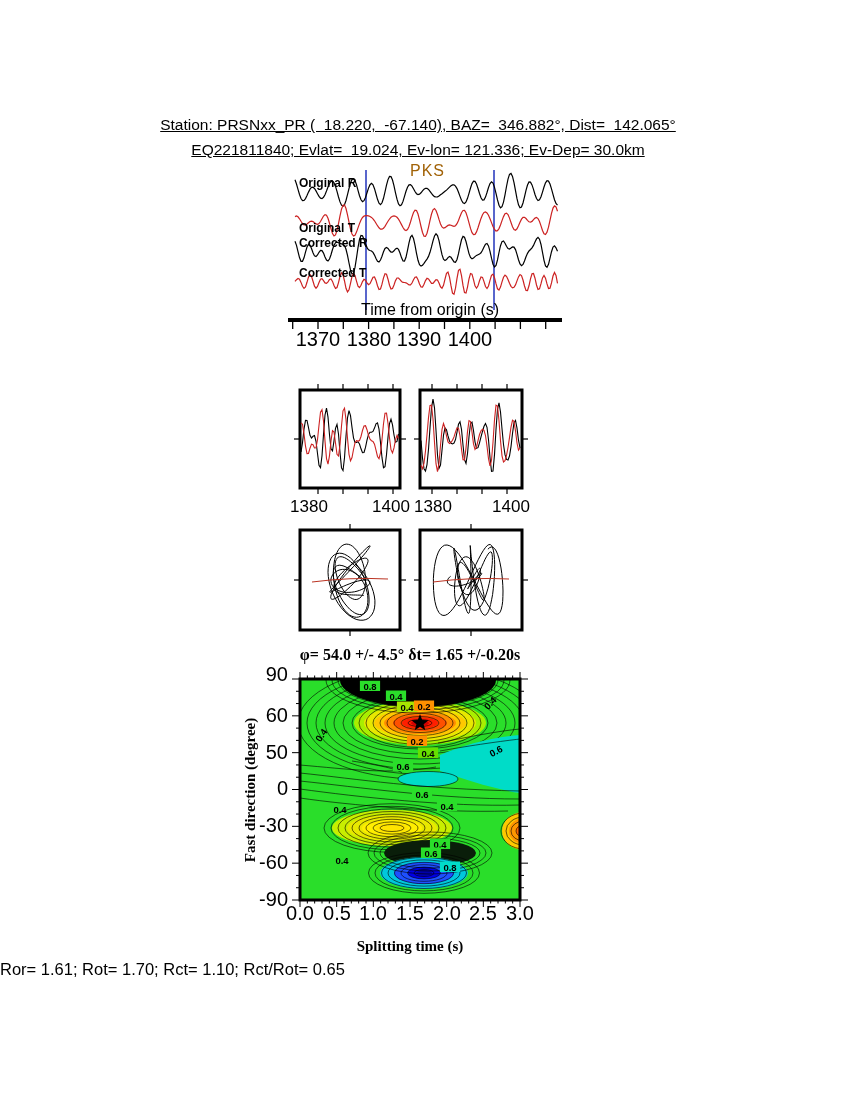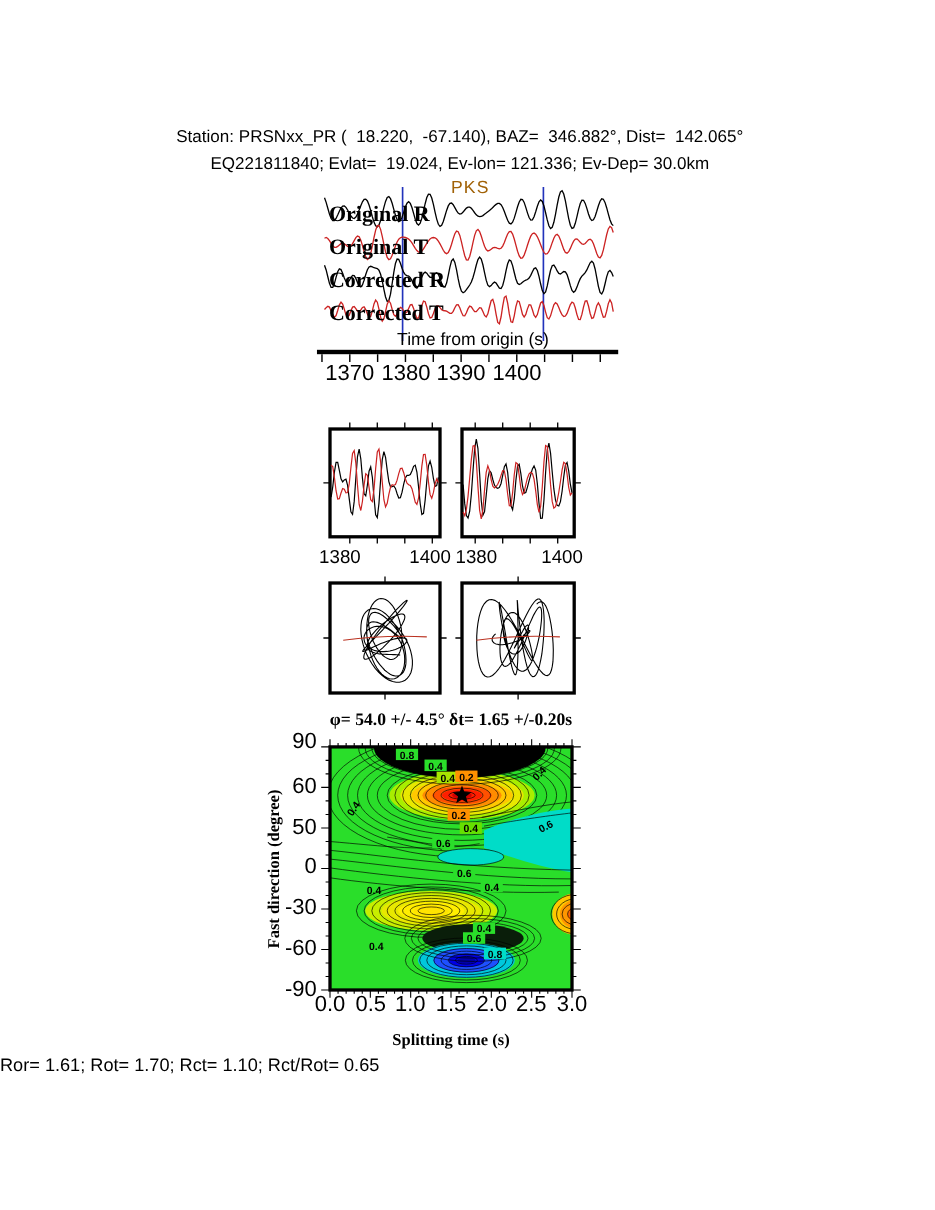--- a/index.html
+++ b/index.html
@@ -1,20 +1,20 @@
 <!DOCTYPE html>
 <html><head>
 <meta charset="utf-8">
 <style>
   html,body{margin:0;padding:0;background:#fff;}
   .page{position:relative;width:850px;height:1100px;background:#ffffff;
         font-family:"Liberation Sans",sans-serif;color:#000;overflow:hidden;}
   .abs{position:absolute;}
-  .hdr{left:0;width:836px;text-align:center;font-size:15.5px;white-space:pre;}
-  .tracelabel{font-family:Liberation Serif, serif;font-weight:bold;font-size:20px;line-height:16px;margin-top:12px;}
+  .hdr{left:0;width:836px;text-align:center;font-size:15.5px;white-space:pre;text-decoration:underline;}
+  .tracelabel{font-family:Liberation Sans, sans-serif;font-weight:bold;font-size:12px;line-height:16px;}
   .pks{font-size:16px;letter-spacing:1px;color:#a16207;}
   .axlbl{font-size:16px;text-align:center;}
   .tick18{font-size:20px;text-align:center;line-height:21px;}
   .tick17{font-size:17px;text-align:center;line-height:20px;}
   .yticks{text-align:right;}
   .serifb{font-family:"Liberation Serif",serif;font-weight:bold;text-align:center;}
   .ctitle{font-size:16px;}
   .axis2{font-size:15px;}
   .results{left:0;width:834px;text-align:left;font-size:16.5px;}
   svg{display:block;}
@@ -30,21 +30,21 @@
   <div class="abs pks" style="left:410px;top:162px;">PKS</div>
   <svg id="wave-svg" class="abs" style="left:290px;top:158px;" width="278" height="168">
       <line x1="76" y1="12" x2="76" y2="152" stroke="#2233bb" stroke-width="1.5"></line>
       <line x1="204" y1="12" x2="204" y2="152" stroke="#2233bb" stroke-width="1.5"></line>
       <path d="M5.0 21.8L6.5 26.0L8.0 31.3L9.5 36.5L11.0 40.5L12.5 42.6L14.0 42.5L15.5 40.6L17.0 37.5L18.5 34.1L20.0 31.2L21.5 29.4L23.0 29.2L24.5 30.5L26.0 32.9L27.5 35.7L29.0 38.4L30.5 40.2L32.0 40.6L33.5 39.3L35.0 36.7L36.5 33.0L38.0 29.0L39.5 25.5L41.0 23.3L42.5 23.0L44.0 24.7L45.5 28.4L47.0 33.4L48.5 39.0L50.0 43.9L51.5 47.2L53.0 48.2L54.5 46.6L56.0 42.5L57.5 36.7L59.0 30.5L60.5 25.1L62.0 21.5L63.5 20.7L65.0 22.6L66.5 26.8L68.0 32.3L69.5 37.7L71.0 41.8L72.5 43.6L74.0 42.7L75.5 39.5L77.0 34.8L78.5 30.1L80.0 26.7L81.5 25.4L83.0 26.9L84.5 30.7L86.0 36.0L87.5 41.3L89.0 45.2L90.5 46.6L92.0 44.8L93.5 40.3L95.0 33.9L96.5 27.2L98.0 21.6L99.5 18.5L101.0 18.6L102.5 22.0L104.0 27.8L105.5 34.8L107.0 41.2L108.5 45.9L110.0 47.8L111.5 46.8L113.0 43.4L114.5 38.4L116.0 33.3L117.5 29.2L119.0 26.9L120.5 26.6L122.0 28.1L123.5 30.7L125.0 33.5L126.5 35.7L128.0 36.6L129.5 36.2L131.0 34.8L132.5 32.9L134.0 31.2L135.5 30.3L137.0 30.3L138.5 31.4L140.0 33.3L141.5 35.4L143.0 37.3L144.5 38.6L146.0 39.0L147.5 38.8L149.0 38.0L150.5 36.8L152.0 35.7L153.5 34.5L155.0 33.3L156.5 32.1L158.0 30.6L159.5 29.1L161.0 27.8L162.5 26.9L164.0 26.9L165.5 28.1L167.0 30.6L168.5 34.3L170.0 38.4L171.5 42.3L173.0 44.9L174.5 45.6L176.0 44.0L177.5 40.3L179.0 35.3L180.5 30.0L182.0 25.6L183.5 23.2L185.0 23.4L186.5 26.0L188.0 30.5L189.5 35.5L191.0 39.8L192.5 42.1L194.0 41.9L195.5 39.1L197.0 34.5L198.5 29.5L200.0 25.5L201.5 23.8L203.0 25.1L204.5 29.3L206.0 35.4L207.5 41.9L209.0 47.2L210.5 49.8L212.0 48.7L213.5 44.1L215.0 36.8L216.5 28.5L218.0 21.1L219.5 16.4L221.0 15.4L222.5 18.4L224.0 24.6L225.5 32.7L227.0 40.7L228.5 46.8L230.0 49.7L231.5 49.0L233.0 45.0L234.5 38.9L236.0 32.3L237.5 27.0L239.0 24.0L240.5 24.1L242.0 26.9L243.5 31.4L245.0 36.5L246.5 40.5L248.0 42.5L249.5 41.8L251.0 38.8L252.5 34.1L254.0 29.0L255.5 24.9L257.0 22.7L258.5 23.1L260.0 26.0L261.5 30.8L263.0 36.4L264.5 41.7L266.0 45.5L267.5 47.1" fill="none" stroke="#000000" stroke-width="1.2"></path>
       <path d="M5.0 58.6L6.5 57.9L8.0 58.8L9.5 60.8L11.0 63.3L12.5 65.5L14.0 66.8L15.5 66.9L17.0 66.0L18.5 64.7L20.0 63.5L21.5 63.1L23.0 63.6L24.5 64.7L26.0 65.9L27.5 66.3L29.0 65.6L30.5 63.5L32.0 60.7L33.5 58.0L35.0 56.6L36.5 57.2L38.0 60.3L39.5 65.2L41.0 70.8L42.5 75.6L44.0 77.9L45.5 76.9L47.0 72.5L48.5 65.6L50.0 57.9L51.5 51.2L53.0 47.2L54.5 47.0L56.0 50.5L57.5 56.8L59.0 64.2L60.5 71.1L62.0 76.0L63.5 78.0L65.0 77.2L66.5 74.1L68.0 69.9L69.5 65.6L71.0 62.0L72.5 59.5L74.0 58.1L75.5 57.6L77.0 57.6L78.5 57.9L80.0 58.5L81.5 59.4L83.0 60.8L84.5 62.8L86.0 65.3L87.5 67.7L89.0 69.8L90.5 71.1L92.0 71.2L93.5 70.2L95.0 68.3L96.5 65.8L98.0 63.2L99.5 61.0L101.0 59.2L102.5 58.2L104.0 57.9L105.5 58.2L107.0 59.3L108.5 61.2L110.0 63.7L111.5 66.6L113.0 69.5L114.5 71.7L116.0 72.6L117.5 71.5L119.0 68.5L120.5 64.0L122.0 58.9L123.5 54.5L125.0 52.1L126.5 52.6L128.0 56.0L129.5 61.8L131.0 68.5L132.5 74.5L134.0 78.2L135.5 78.4L137.0 75.2L138.5 69.3L140.0 62.3L141.5 56.0L143.0 51.8L144.5 50.6L146.0 52.5L147.5 56.5L149.0 61.4L150.5 65.9L152.0 68.9L153.5 70.1L155.0 69.7L156.5 68.5L158.0 67.4L159.5 66.9L161.0 67.2L162.5 67.9L164.0 68.3L165.5 67.7L167.0 65.7L168.5 62.4L170.0 58.4L171.5 54.7L173.0 52.5L174.5 52.4L176.0 54.8L177.5 59.3L179.0 64.9L180.5 70.4L182.0 74.6L183.5 76.7L185.0 76.4L186.5 73.9L188.0 69.8L189.5 65.0L191.0 60.4L192.5 56.7L194.0 54.5L195.5 53.9L197.0 54.9L198.5 57.3L200.0 60.7L201.5 64.6L203.0 68.4L204.5 71.4L206.0 73.0L207.5 72.7L209.0 70.6L210.5 67.0L212.0 62.6L213.5 58.6L215.0 55.8L216.5 55.1L218.0 56.6L219.5 60.1L221.0 64.5L222.5 68.7L224.0 71.5L225.5 72.2L227.0 70.8L228.5 67.8L230.0 64.2L231.5 61.2L233.0 59.4L234.5 59.3L236.0 60.5L237.5 62.3L239.0 63.8L240.5 64.2L242.0 63.4L243.5 61.7L245.0 60.1L246.5 59.5L248.0 60.6L249.5 63.6L251.0 67.9L252.5 72.5L254.0 75.7L255.5 76.5L257.0 74.2L258.5 69.2L260.0 62.3L261.5 55.4L263.0 50.1L264.5 47.8L266.0 48.9L267.5 53.3" fill="none" stroke="#cc2222" stroke-width="1.2"></path>
       <path d="M5.0 83.2L6.5 87.4L8.0 93.6L9.5 99.6L11.0 103.3L12.5 103.3L14.0 99.8L15.5 94.2L17.0 89.0L18.5 86.4L20.0 87.1L21.5 90.5L23.0 94.8L24.5 97.9L26.0 98.6L27.5 97.0L29.0 94.3L30.5 92.4L32.0 92.6L33.5 95.1L35.0 98.9L36.5 102.0L38.0 102.9L39.5 101.0L41.0 96.7L42.5 91.5L44.0 87.2L45.5 84.7L47.0 84.1L48.5 84.7L50.0 85.4L51.5 85.8L53.0 86.2L54.5 87.6L56.0 91.3L57.5 97.4L59.0 105.0L60.5 112.0L62.0 116.0L63.5 115.2L65.0 109.4L66.5 99.9L68.0 89.7L69.5 81.5L71.0 77.5L72.5 77.8L74.0 81.4L75.5 85.9L77.0 89.7L78.5 91.8L80.0 92.5L81.5 93.0L83.0 94.4L84.5 97.1L86.0 100.5L87.5 103.2L89.0 103.9L90.5 102.0L92.0 98.2L93.5 93.7L95.0 90.5L96.5 89.4L98.0 90.4L99.5 92.5L101.0 94.1L102.5 94.2L104.0 92.8L105.5 90.9L107.0 90.1L108.5 91.4L110.0 95.0L111.5 99.6L113.0 102.9L114.5 103.0L116.0 99.3L117.5 92.4L119.0 84.8L120.5 79.1L122.0 77.4L123.5 80.5L125.0 87.2L126.5 95.3L128.0 102.3L129.5 106.7L131.0 108.1L132.5 107.2L134.0 105.3L135.5 103.2L137.0 101.1L138.5 98.4L140.0 94.3L141.5 88.9L143.0 82.9L144.5 78.0L146.0 75.8L147.5 77.5L149.0 82.7L150.5 89.8L152.0 96.7L153.5 101.2L155.0 102.6L156.5 101.6L158.0 99.6L159.5 98.5L161.0 99.3L162.5 101.6L164.0 103.9L165.5 104.3L167.0 101.5L168.5 95.7L170.0 88.3L171.5 81.8L173.0 78.4L174.5 79.2L176.0 83.5L177.5 89.7L179.0 95.6L180.5 99.5L182.0 100.7L183.5 100.0L185.0 98.6L186.5 97.4L188.0 96.7L189.5 96.1L191.0 94.8L192.5 92.3L194.0 89.0L195.5 86.2L197.0 85.5L198.5 87.9L200.0 93.3L201.5 100.2L203.0 106.2L204.5 109.0L206.0 107.4L207.5 101.9L209.0 94.5L210.5 87.7L212.0 83.6L213.5 83.0L215.0 85.2L216.5 88.3L218.0 90.6L219.5 91.1L221.0 90.0L222.5 88.8L224.0 89.1L225.5 91.6L227.0 96.3L228.5 101.7L230.0 106.0L231.5 107.7L233.0 106.4L234.5 103.0L236.0 98.8L237.5 95.3L239.0 93.0L240.5 91.5L242.0 89.9L243.5 87.4L245.0 84.1L246.5 80.9L248.0 79.4L249.5 81.2L251.0 86.5L252.5 94.3L254.0 102.3L255.5 107.9L257.0 109.3L258.5 106.3L260.0 100.2L261.5 93.7L263.0 89.1L264.5 87.9L266.0 89.8L267.5 93.3" fill="none" stroke="#000000" stroke-width="1.2"></path>
       <path d="M5.0 123.4L6.5 121.7L8.0 120.5L9.5 121.2L11.0 124.4L12.5 128.3L14.0 130.4L15.5 128.9L17.0 124.3L18.5 119.1L20.0 116.6L21.5 118.4L23.0 123.2L24.5 128.2L26.0 130.2L27.5 128.4L29.0 124.5L30.5 121.2L32.0 120.7L33.5 122.6L35.0 124.9L36.5 125.4L38.0 123.8L39.5 121.5L41.0 120.9L42.5 123.4L44.0 127.5L45.5 130.4L47.0 129.5L48.5 124.6L50.0 118.3L51.5 114.8L53.0 116.7L54.5 123.0L56.0 130.3L57.5 133.9L59.0 131.8L60.5 125.3L62.0 118.5L63.5 115.4L65.0 117.6L66.5 123.1L68.0 128.1L69.5 129.5L71.0 127.3L72.5 123.6L74.0 121.4L75.5 122.2L77.0 124.8L78.5 126.6L80.0 125.7L81.5 122.4L83.0 119.2L84.5 118.9L86.0 122.4L87.5 127.7L89.0 131.5L90.5 131.0L92.0 126.2L93.5 119.8L95.0 115.7L96.5 116.3L98.0 121.2L99.5 127.2L101.0 131.0L102.5 130.6L104.0 127.0L105.5 122.6L107.0 120.0L108.5 120.0L110.0 121.7L111.5 123.5L113.0 124.4L114.5 124.5L116.0 124.8L117.5 125.8L119.0 126.9L120.5 126.9L122.0 125.0L123.5 121.8L125.0 119.2L126.5 119.0L128.0 121.8L129.5 125.9L131.0 129.0L132.5 129.1L134.0 126.3L135.5 122.6L137.0 120.3L138.5 120.9L140.0 123.2L141.5 125.3L143.0 125.3L144.5 123.5L146.0 121.7L147.5 122.1L149.0 125.1L150.5 128.8L152.0 130.2L153.5 127.3L155.0 121.1L156.5 115.4L158.0 114.1L159.5 119.1L161.0 127.7L162.5 135.1L164.0 136.3L165.5 130.2L167.0 120.3L168.5 112.3L170.0 111.2L171.5 117.6L173.0 127.4L174.5 134.6L176.0 135.1L177.5 129.1L179.0 120.8L180.5 115.5L182.0 116.2L183.5 121.7L185.0 127.8L186.5 130.2L188.0 127.8L189.5 122.8L191.0 119.0L192.5 119.4L194.0 123.6L195.5 128.5L197.0 130.5L198.5 128.0L200.0 122.4L201.5 117.4L203.0 116.2L204.5 119.7L206.0 125.7L207.5 130.8L209.0 132.0L210.5 129.1L212.0 123.9L213.5 119.2L215.0 117.2L216.5 118.3L218.0 121.5L219.5 125.3L221.0 128.3L222.5 129.8L224.0 129.3L225.5 126.9L227.0 122.9L228.5 118.9L230.0 116.6L231.5 117.6L233.0 122.0L234.5 128.0L236.0 132.4L237.5 132.5L239.0 127.8L240.5 120.9L242.0 115.8L243.5 115.5L245.0 120.2L246.5 127.0L248.0 131.4L249.5 130.8L251.0 125.7L252.5 119.9L254.0 117.4L255.5 120.1L257.0 125.9L258.5 130.5L260.0 130.2L261.5 124.9L263.0 118.0L264.5 114.5L266.0 117.4L267.5 125.4" fill="none" stroke="#cc2222" stroke-width="1.2"></path>
     </svg>
   <div class="abs tracelabel" style="left:299px;top:175px;">Original R</div>
-  <div class="abs tracelabel" style="left:299px;top:205px;">Original T</div>
+  <div class="abs tracelabel" style="left:299px;top:220px;">Original T</div>
   <div class="abs tracelabel" style="left:299px;top:235px;">Corrected R</div>
   <div class="abs tracelabel" style="left:299px;top:265px;">Corrected T</div>
   <div class="abs axlbl" style="left:330px;top:301px;width:200px;">Time from origin (s)</div>
   <svg id="t-axis" class="abs" style="left:288px;top:316px;" width="278" height="20">
       <rect x="0" y="2" width="274" height="4" fill="#000"></rect>
       <line x1="4.7" y1="6" x2="4.7" y2="13" stroke="#000" stroke-width="1.3"></line>
       <line x1="30" y1="6" x2="30" y2="13" stroke="#000" stroke-width="1.3"></line>
       <line x1="55.300000000000004" y1="6" x2="55.300000000000004" y2="13" stroke="#000" stroke-width="1.3"></line>
       <line x1="80.60000000000001" y1="6" x2="80.60000000000001" y2="13" stroke="#000" stroke-width="1.3"></line>
       <line x1="105.9" y1="6" x2="105.9" y2="13" stroke="#000" stroke-width="1.3"></line>

